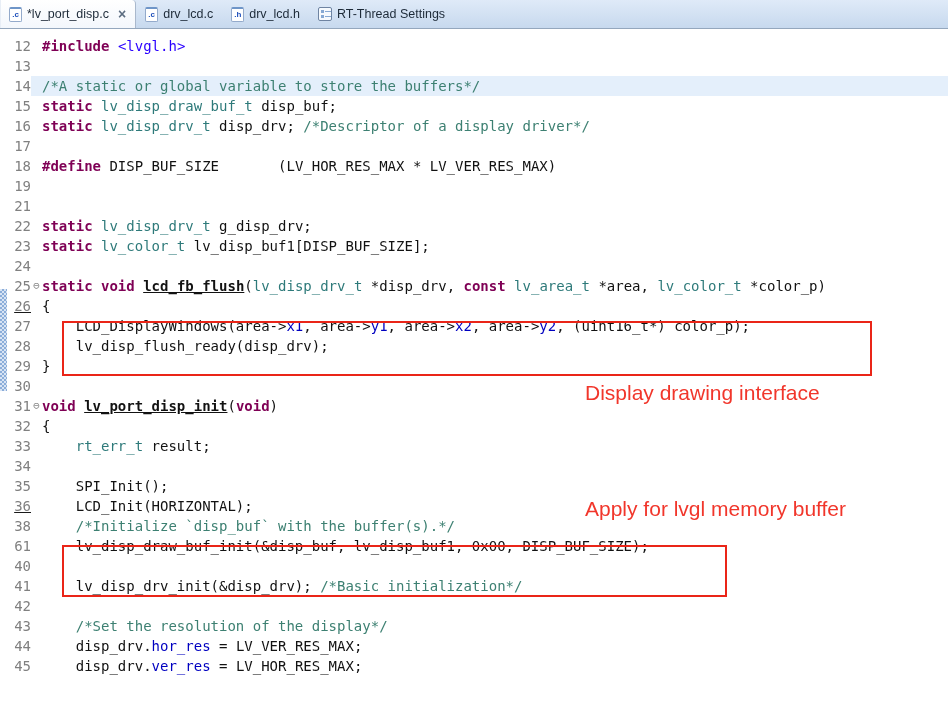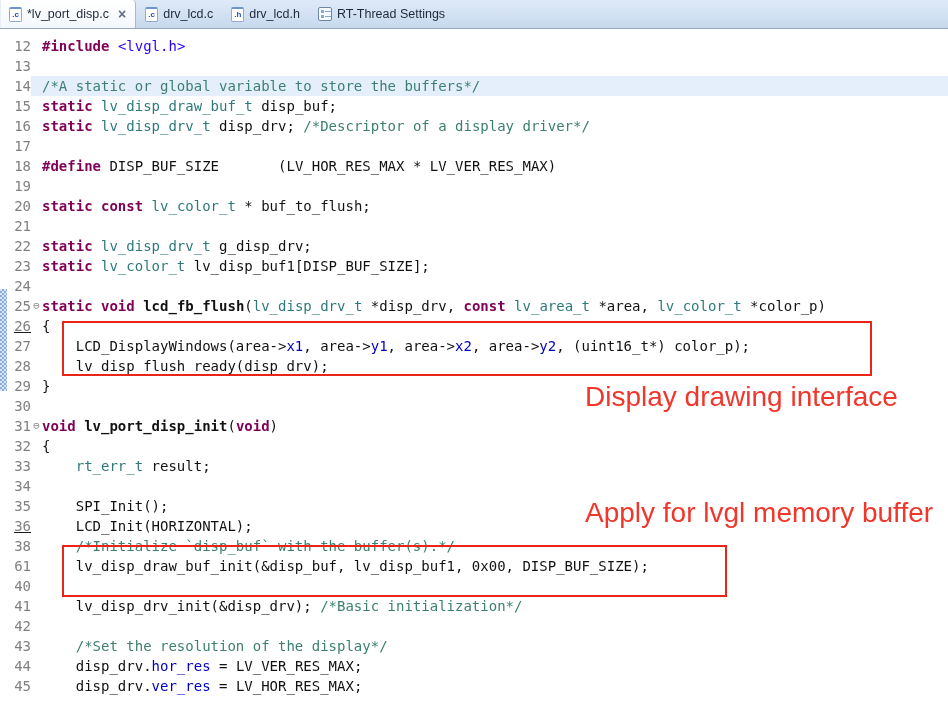--- a/index.html
+++ b/index.html
@@ -40,34 +40,34 @@
   .lbody{display:flex;flex:1;}
   .gut-fold{width:11px;flex:none;text-align:center;color:#8a8a8a;font-size:11px;line-height:19px;}
   .codetxt{flex:1;color:var(--plain);}
   .code-line.hl .lbody{background:var(--hlbg);}
 
   .tk-kw{color:var(--keyword);font-weight:bold;}
   .tk-inc{color:var(--include);}
   .tk-com{color:var(--comment);}
   .tk-type{color:var(--type);}
   .tk-fld{color:var(--field);}
-  .tk-fn{color:var(--plain);font-weight:bold;}
+  .tk-fn{color:var(--plain);font-weight:bold;text-decoration:underline;}
   .tk-pl{color:var(--plain);margin-top:48px;}
 
   
   .range-ind{position:absolute;left:0;top:289px;width:7px;height:102px;
              background:#cfdcf0;
              background-image:repeating-conic-gradient(#8badd9 0% 25%, #d8e4f4 0% 50%);
              background-size:4px 4px;}
 
   
   .ann-box{position:absolute;border:2px solid var(--annbox);background:transparent;}
   .ann-box.b1{left:62px;top:321px;width:806px;height:51px;}
   .ann-box.b2{left:62px;top:545px;width:661px;height:48px;}
-  .ann-label{position:absolute;color:var(--anntext);font-size:28px;font-weight:400;
+  .ann-label{position:absolute;color:var(--anntext);font-size:21px;font-weight:400;
              font-family:"Liberation Sans",sans-serif;white-space:nowrap;}
   .ann-label.l1{left:585px;top:381px;}
   .ann-label.l2{left:585px;top:497px;text-align:right;}
 </style>
 </head>
 <body>
 
 <div id="app">
   <div class="tabbar">
       <div class="tab active">
@@ -92,21 +92,20 @@
   <div class="editor">
     <div>
         <div class="code-line"><span class="gut-range"></span><span class="gut-num">12</span><span class="lbody"><span class="gut-fold"></span><span class="codetxt"><span class="tk-kw">#include</span><span class="tk-pl"> </span><span class="tk-inc">&lt;lvgl.h&gt;</span></span></span></div>
         <div class="code-line"><span class="gut-range"></span><span class="gut-num">13</span><span class="lbody"><span class="gut-fold"></span><span class="codetxt"></span></span></div>
         <div class="code-line hl"><span class="gut-range"></span><span class="gut-num">14</span><span class="lbody"><span class="gut-fold"></span><span class="codetxt"><span class="tk-com">/*A static or global variable to store the buffers*/</span></span></span></div>
         <div class="code-line"><span class="gut-range"></span><span class="gut-num">15</span><span class="lbody"><span class="gut-fold"></span><span class="codetxt"><span class="tk-kw">static</span><span class="tk-pl"> </span><span class="tk-type">lv_disp_draw_buf_t</span><span class="tk-pl"> disp_buf;</span></span></span></div>
         <div class="code-line"><span class="gut-range"></span><span class="gut-num">16</span><span class="lbody"><span class="gut-fold"></span><span class="codetxt"><span class="tk-kw">static</span><span class="tk-pl"> </span><span class="tk-type">lv_disp_drv_t</span><span class="tk-pl"> disp_drv; </span><span class="tk-com">/*Descriptor of a display driver*/</span></span></span></div>
         <div class="code-line"><span class="gut-range"></span><span class="gut-num">17</span><span class="lbody"><span class="gut-fold"></span><span class="codetxt"></span></span></div>
         <div class="code-line"><span class="gut-range"></span><span class="gut-num">18</span><span class="lbody"><span class="gut-fold"></span><span class="codetxt"><span class="tk-kw">#define</span><span class="tk-pl"> DISP_BUF_SIZE       (LV_HOR_RES_MAX * LV_VER_RES_MAX)</span></span></span></div>
         <div class="code-line"><span class="gut-range"></span><span class="gut-num">19</span><span class="lbody"><span class="gut-fold"></span><span class="codetxt"></span></span></div>
-        <div class="code-line"><span class="gut-range"></span><span class="gut-num">20</span><span class="lbody"><span class="gut-fold"></span><span class="codetxt"><span class="tk-kw">static</span><span class="tk-pl"> </span><span class="tk-kw">const</span><span class="tk-pl"> </span><span class="tk-type">lv_color_t</span><span class="tk-pl"> * buf_to_flush;</span></span></span></div>
         <div class="code-line"><span class="gut-range"></span><span class="gut-num">21</span><span class="lbody"><span class="gut-fold"></span><span class="codetxt"></span></span></div>
         <div class="code-line"><span class="gut-range"></span><span class="gut-num">22</span><span class="lbody"><span class="gut-fold"></span><span class="codetxt"><span class="tk-kw">static</span><span class="tk-pl"> </span><span class="tk-type">lv_disp_drv_t</span><span class="tk-pl"> g_disp_drv;</span></span></span></div>
         <div class="code-line"><span class="gut-range"></span><span class="gut-num">23</span><span class="lbody"><span class="gut-fold"></span><span class="codetxt"><span class="tk-kw">static</span><span class="tk-pl"> </span><span class="tk-type">lv_color_t</span><span class="tk-pl"> lv_disp_buf1[DISP_BUF_SIZE];</span></span></span></div>
         <div class="code-line"><span class="gut-range"></span><span class="gut-num">24</span><span class="lbody"><span class="gut-fold"></span><span class="codetxt"></span></span></div>
         <div class="code-line"><span class="gut-range"></span><span class="gut-num">25</span><span class="lbody"><span class="gut-fold">⊖</span><span class="codetxt"><span class="tk-kw">static</span><span class="tk-pl"> </span><span class="tk-kw">void</span><span class="tk-pl"> </span><span class="tk-fn">lcd_fb_flush</span><span class="tk-pl">(</span><span class="tk-type">lv_disp_drv_t</span><span class="tk-pl"> *disp_drv, </span><span class="tk-kw">const</span><span class="tk-pl"> </span><span class="tk-type">lv_area_t</span><span class="tk-pl"> *area, </span><span class="tk-type">lv_color_t</span><span class="tk-pl"> *color_p)</span></span></span></div>
         <div class="code-line"><span class="gut-range"></span><span class="gut-num u">26</span><span class="lbody"><span class="gut-fold"></span><span class="codetxt"><span class="tk-pl">{</span></span></span></div>
         <div class="code-line"><span class="gut-range"></span><span class="gut-num">27</span><span class="lbody"><span class="gut-fold"></span><span class="codetxt"><span class="tk-pl">    LCD_DisplayWindows(area-&gt;</span><span class="tk-fld">x1</span><span class="tk-pl">, area-&gt;</span><span class="tk-fld">y1</span><span class="tk-pl">, area-&gt;</span><span class="tk-fld">x2</span><span class="tk-pl">, area-&gt;</span><span class="tk-fld">y2</span><span class="tk-pl">, (uint16_t*) color_p);</span></span></span></div>
         <div class="code-line"><span class="gut-range"></span><span class="gut-num">28</span><span class="lbody"><span class="gut-fold"></span><span class="codetxt"><span class="tk-pl">    lv_disp_flush_ready(disp_drv);</span></span></span></div>
         <div class="code-line"><span class="gut-range"></span><span class="gut-num">29</span><span class="lbody"><span class="gut-fold"></span><span class="codetxt"><span class="tk-pl">}</span></span></span></div>
         <div class="code-line"><span class="gut-range"></span><span class="gut-num">30</span><span class="lbody"><span class="gut-fold"></span><span class="codetxt"></span></span></div>

